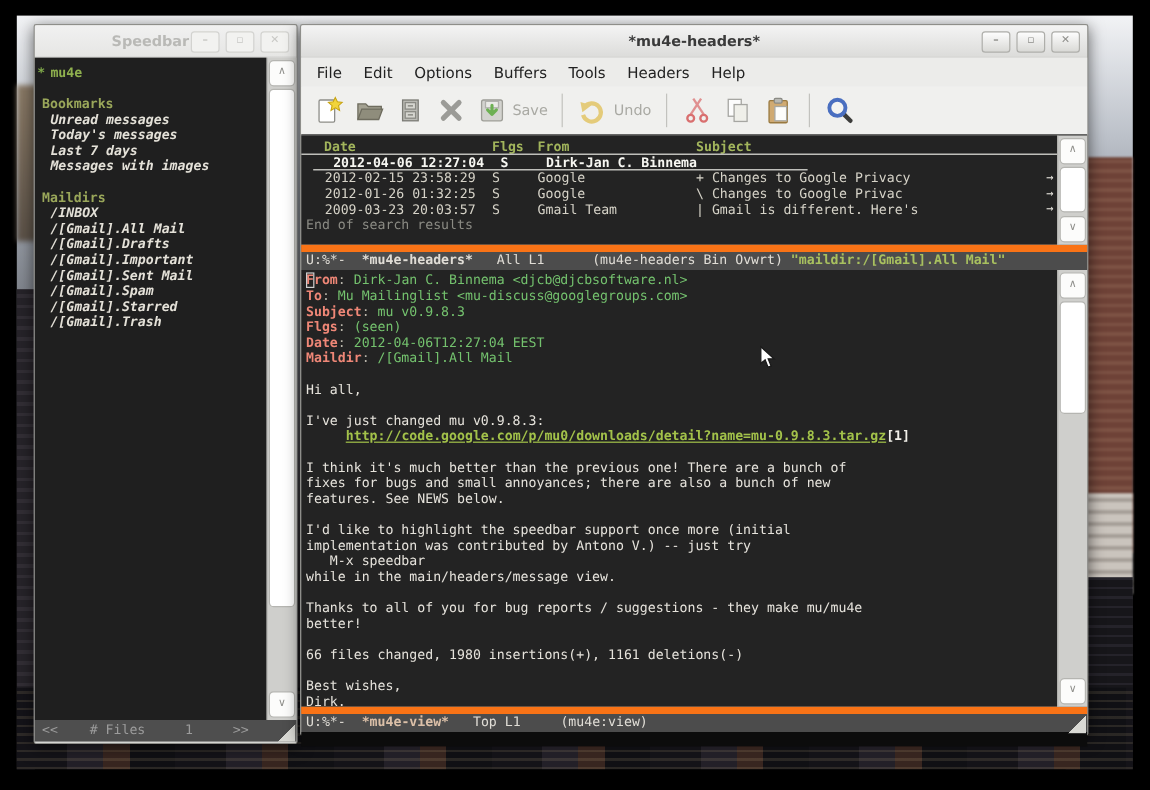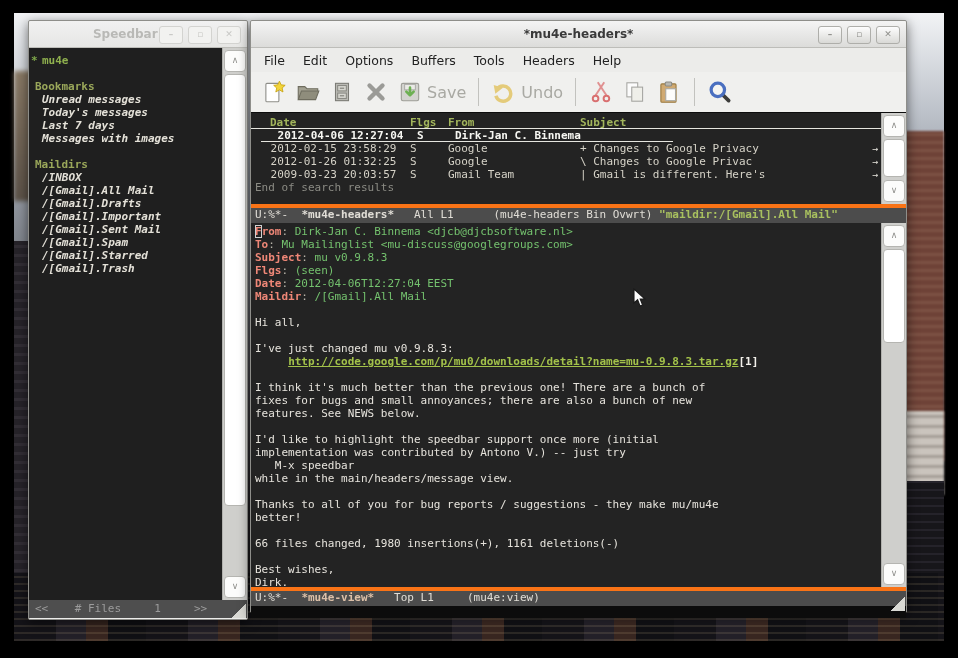--- a/index.html
+++ b/index.html
@@ -59,39 +59,39 @@
   .sbtn.bottom{margin-top:auto;margin-bottom:2px;}
   .sthumb{width:20px;background:#fff;border:1px solid #b5b5b1;border-radius:4px;margin-top:2px;flex:0 0 auto;}
   
   #emacs{left:250px;top:20px;width:655px;height:591px;}
   #menubar{height:24px;background:#ececea;display:flex;align-items:center;
     font-size:12.5px;color:#222;padding-left:4px;}
   .menu-item{padding:2px 9px;}
   #toolbar{height:40px;background:#f0f0ee;border-bottom:1px solid #0d0d0d;
     display:flex;align-items:center;gap:8px;padding-left:10px;}
   .tico{width:26px;height:26px;flex:0 0 auto;}
-  .tlabel{font-size:16px;color:#a9a9a3;margin-left:-4px;}
+  .tlabel{font-size:12px;color:#a9a9a3;margin-left:-4px;}
   .tsep{width:1px;height:28px;background:#c2c2be;margin:0 4px;}
   .dis{opacity:.85;}
   
   #hdr-pane{height:91px;background:#232323;display:flex;}
   #hdr-text{flex:1;overflow:hidden;font:11px/13px "DejaVu Sans Mono",monospace;
     color:#d6d3c8;padding-top:3px;position:relative;}
   .hdr-row,#hdr-cols{display:grid;grid-template-columns:146px 38px 132px auto;
     padding-left:13px;height:13px;white-space:pre;position:relative;}
   #hdr-cols{color:#a2b55c;font-weight:bold;}
   .hdr-row.selected{font-weight:bold;color:#f7f7f2;padding-left:20px;}
   .hdr-row.selected::before{content:"";position:absolute;left:0;right:0;top:-1px;
     border-top:1px solid #e6e6e0;}
   .hdr-row.selected::after{content:"";position:absolute;left:10px;width:412px;bottom:0;
     border-bottom:1px solid #e6e6e0;}
   .cont{position:absolute;right:3px;top:0;color:#e8e6df;font-size:10px;}
   .hdr-end{color:#8b8b84;padding-left:4px;height:13px;}
   
-  .modeline{height:15px;background:#4c4c4c;border-top:4px solid #f97316;
+  .modeline{height:15px;background:#4c4c4c;border-top:6px solid #f97316;
     font:11px/14px "DejaVu Sans Mono",monospace;color:#e0ddd6;white-space:pre;
     padding-left:4px;overflow:hidden;}
   .ml-b{font-weight:bold;}
   .ml-green{color:#a8c05f;font-weight:bold;}
   .ml-buf2{font-weight:bold;color:#dcc0a8;}
   
   #msg-pane{height:364px;background:#232323;display:flex;}
   #msg-text{flex:1;overflow:hidden;font:11px/13px "DejaVu Sans Mono",monospace;
     color:#e6e3dc;padding:2px 0 0 4px;}
   .msg-line{white-space:pre;height:13px;}

